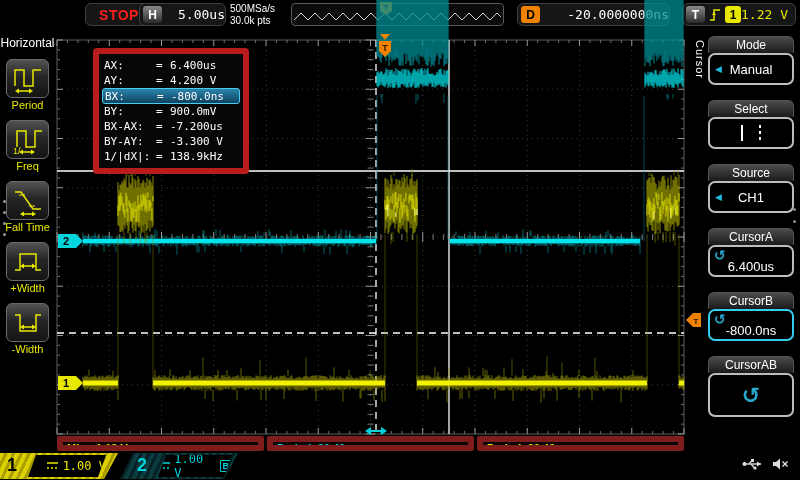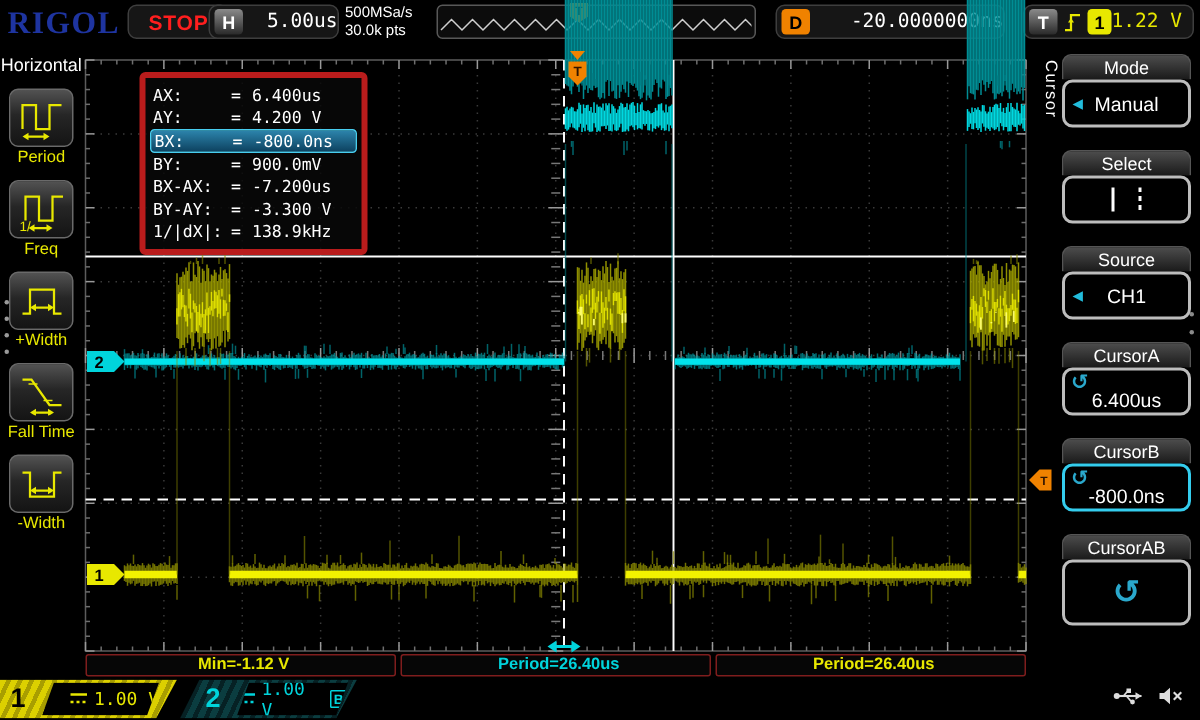--- a/index.html
+++ b/index.html
@@ -31,33 +31,33 @@
   #left-menu{left:0;top:30px;width:55px;height:425px;background:#000;}
   #left-title{width:55px;text-align:center;color:#fff;font-size:12px;margin-top:6px;}
   .lm-item{width:55px;display:flex;flex-direction:column;align-items:center;margin-top:9px;cursor:pointer;}
   .lm-btn{width:41px;height:37px;border:1px solid #6a6a6a;border-radius:6px;
           background:linear-gradient(180deg,#525252,#262626 45%,#141414);
           display:flex;align-items:center;justify-content:center;}
   .lm-label{color:#e8e800;font-size:11px;margin-top:1px;white-space:nowrap;}
   #side-dots{left:3px;top:200px;display:flex;flex-direction:column;gap:8px;}
   #side-dots i{width:3px;height:3px;border-radius:50%;background:#9a9a9a;}
   
-  #cursor-box{left:93px;top:48px;width:134px;background:rgba(8,8,8,.84);border:4px solid #b91c1c;
+  #cursor-box{left:93px;top:48px;width:134px;background:rgba(8,8,8,.84);border:6px solid #b91c1c;
      border-radius:4px;padding:4px 5px;font:11px "DejaVu Sans Mono",monospace;color:#fff;z-index:5;}
   .cb-row{display:flex;height:15px;line-height:15px;align-items:center;box-sizing:border-box;}
   .cb-label{width:52px;}
   .cb-eq{width:14px;}
   .cb-val{flex:1;}
   .cb-row.hl{background:linear-gradient(#2c84ac,#0d4260);border:1px solid #48cdef;border-radius:3px;
      margin:0 -2px;padding:0 2px;height:16px;}
   
   #measure-row{left:57px;top:436px;width:627px;height:15px;display:flex;gap:3px;z-index:4;}
-  .m-box{flex:1;background:#060606;border:1px solid #7f1d1d;border-radius:2px;
+  .m-box{flex:1;background:#060606;border:6px solid #7f1d1d;border-radius:2px;
      font:bold 11px "Liberation Sans",sans-serif;line-height:13px;padding-left:4px;
-     white-space:nowrap;overflow:hidden;box-sizing:border-box;text-align:center;}
+     white-space:nowrap;overflow:hidden;box-sizing:border-box;}
   .c-ch1{color:#e8e800;} .c-ch2{color:#00d4dc;}
   
   #bottom-bar{left:0;top:452px;width:800px;height:28px;background:#000;}
   #ch1-block{position:absolute;left:0;top:1px;width:118px;height:26px;
      background:repeating-linear-gradient(115deg,#dcd000 0 4px,#a89e00 4px 7px);
      clip-path:polygon(0 0,118px 0,104px 26px,0 26px);cursor:pointer;}
   #ch1-block .chnum{position:absolute;left:7px;top:2px;font:bold 18px "Liberation Sans",sans-serif;color:#000;}
   .ch-inner{position:absolute;left:28px;top:2px;width:78px;height:22px;background:#000;
      clip-path:polygon(8px 0,78px 0,70px 22px,0 22px);display:flex;align-items:center;
      justify-content:flex-end;gap:4px;}
@@ -2053,21 +2053,20 @@
       <g>
         <polygon points="58,234 76,234 83,241 76,248 58,248" fill="#00d4dc"></polygon>
         <text x="66" y="245" text-anchor="middle" font-size="11" font-weight="bold" font-family="Liberation Sans,sans-serif" fill="#000">2</text>
       </g>
       <g>
         <polygon points="58,376 76,376 83,383 76,390 58,390" fill="#e8e800"></polygon>
         <text x="66" y="387" text-anchor="middle" font-size="11" font-weight="bold" font-family="Liberation Sans,sans-serif" fill="#000">1</text>
       </g>
     </svg>
 
-  <div id="logo" class="abs">RIGOL</div>
 
   <div id="stop-panel" class="panel">
     <span>STOP</span>
   </div>
 
   <div id="h-panel" class="panel">
     <span class="badge gray">H</span>
     <span class="pval">5.00us</span>
   </div>
 
@@ -2123,41 +2122,41 @@
             <path d="M22,27 L18,24.5 L18,29.5 Z" fill="#e8e800"></path>
       </svg>
         </div>
       <div class="lm-label">Freq</div>
     </div>
 
 
     <div class="lm-item">
       <div class="lm-btn">
           <svg width="30" height="30">
-        <path d="M2,23 L7,23 L7,7 L23,7 L23,23 L28,23" stroke="#e8e800" fill="none" stroke-width="1.5"></path>
-        <line x1="10" y1="19" x2="20" y2="19" stroke="#e8e800" stroke-width="1.5"></line>
-        <path d="M7,19 L11,16.5 L11,21.5 Z" fill="#e8e800"></path>
-            <path d="M23,19 L19,16.5 L19,21.5 Z" fill="#e8e800"></path>
-      </svg>
-        </div>
-      <div class="lm-label">+Width</div>
-    </div>
-
-    <div class="lm-item">
-      <div class="lm-btn">
-          <svg width="30" height="30">
         <path d="M2,6 L8,6 L20,23 L28,23" stroke="#e8e800" fill="none" stroke-width="1.5"></path>
         <line x1="6" y1="9" x2="12" y2="9" stroke="#e8e800"></line>
             <line x1="16" y1="20" x2="22" y2="20" stroke="#e8e800"></line>
         <line x1="10" y1="28" x2="20" y2="28" stroke="#e8e800" stroke-width="1.5"></line>
         <path d="M7,28 L11,25.5 L11,30.5 Z" fill="#e8e800"></path>
             <path d="M23,28 L19,25.5 L19,30.5 Z" fill="#e8e800"></path>
       </svg>
         </div>
       <div class="lm-label">Fall Time</div>
+    </div>
+
+    <div class="lm-item">
+      <div class="lm-btn">
+          <svg width="30" height="30">
+        <path d="M2,23 L7,23 L7,7 L23,7 L23,23 L28,23" stroke="#e8e800" fill="none" stroke-width="1.5"></path>
+        <line x1="10" y1="19" x2="20" y2="19" stroke="#e8e800" stroke-width="1.5"></line>
+        <path d="M7,19 L11,16.5 L11,21.5 Z" fill="#e8e800"></path>
+            <path d="M23,19 L19,16.5 L19,21.5 Z" fill="#e8e800"></path>
+      </svg>
+        </div>
+      <div class="lm-label">+Width</div>
     </div>
 
     <div class="lm-item">
       <div class="lm-btn">
           <svg width="30" height="30">
         <path d="M2,7 L7,7 L7,23 L23,23 L23,7 L28,7" stroke="#e8e800" fill="none" stroke-width="1.5"></path>
         <line x1="10" y1="19" x2="20" y2="19" stroke="#e8e800" stroke-width="1.5"></line>
         <path d="M7,19 L11,16.5 L11,21.5 Z" fill="#e8e800"></path>
             <path d="M23,19 L19,16.5 L19,21.5 Z" fill="#e8e800"></path>
       </svg>

